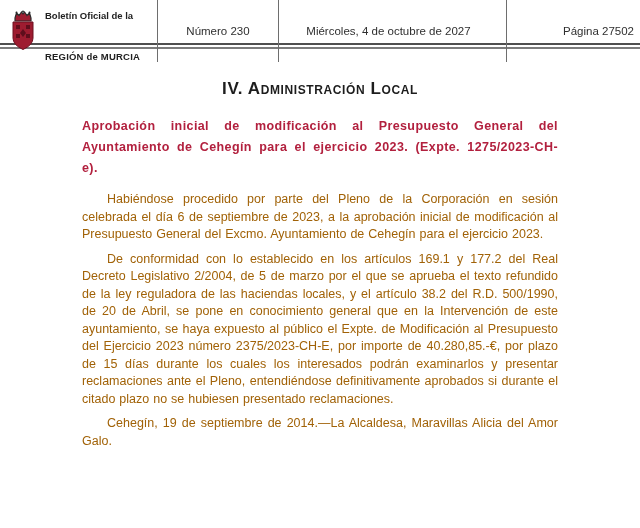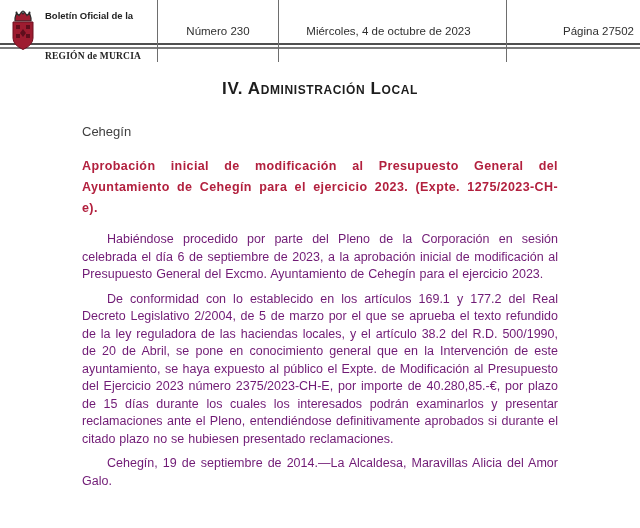--- a/index.html
+++ b/index.html
@@ -14,40 +14,40 @@
   }
   .hcell{
     display:flex;align-items:center;justify-content:center;
     font-size:11.5px;color:#2f2f2f;
   }
   .hcell + .hcell{border-left:1px solid #6e6e6e;text-align:right;}
   .logo-cell{justify-content:flex-start;padding-left:8px;gap:7px;}
   .coat{flex:0 0 auto;display:block;height:42px;}
   .logo-text{display:flex;flex-direction:column;line-height:11px;font-size:9.5px;margin-top:10px;color:#222;gap:30px;}
   .lt1{font-weight:bold;}
-  .lt2{font-weight:bold;letter-spacing:0.2px;font-family:Liberation Serif, serif;}
+  .lt2{font-weight:bold;letter-spacing:0.2px;}
   .pg-cell{justify-content:flex-end;padding-right:6px;margin-left:8px;}
   .rule{height:2px;border-top:2px solid #4f4f4f;border-bottom:2px solid #7c7c7c;}
   
   .content{padding:0 82px;}
   .sec-title{
     margin:30px 0 0;text-align:center;
     font-size:17px;font-weight:bold;font-variant:small-caps;
     letter-spacing:0.6px;color:#1d1d1d;
   }
   .muni{margin-top:25px;font-size:13px;color:#3f3f3f;}
   .annc{display:flex;margin-top:17px;color:#b2203e;}
   .annc-num{flex:0 0 50px;font-weight:bold;font-size:12.5px;line-height:21px;}
   .annc-title{
     flex:1;margin:0;font-size:12.5px;font-weight:bold;line-height:21px;
     text-align:justify;letter-spacing:0.4px;word-spacing:3px;color:#b2203e;
   }
   .content p{
     margin:7px 0 0;font-size:12.5px;line-height:17.5px;
-    text-align:justify;text-indent:25px;word-spacing:0.5px;color:#701a75;
+    text-align:justify;text-indent:25px;word-spacing:0.5px;color:#a16207;
   }
   .content p.lead{margin-top:12px;}
 </style>
 </head>
 <body>
 
 <div class="page">
 
   <header class="hdr">
     <div class="hcell logo-cell">
@@ -64,30 +64,29 @@
           <rect x="18" y="24" width="4" height="4" fill="#5f0e1c"></rect>
           <path d="M15 19 L18 23 L15 27 L12 23 Z" fill="#5f0e1c"></path>
         </svg>
       </span>
       <span class="logo-text">
         <span class="lt1">Boletín Oficial de la</span>
         <span class="lt2">REGIÓN de MURCIA</span>
       </span>
     </div>
     <div class="hcell">Número 230</div>
-    <div class="hcell">Miércoles, 4 de octubre de 2023</div>
+    <div class="hcell">Miércoles, 4 de octubre de 2027</div>
     <div class="hcell pg-cell">Página 27502</div>
   </header>
 
   <div class="rule"></div>
 
   <main class="content">
     <h1 class="sec-title">IV. Administración Local</h1>
 
-    <div class="muni">Cehegín</div>
 
     <div class="annc">
       <h2 class="annc-title">Aprobación inicial de modificación al Presupuesto General del Ayuntamiento de Cehegín para el ejercicio 2023. (Expte. 1275/2023-CH-e).</h2>
     </div>
 
     <p class="lead">Habiéndose procedido por parte del Pleno de la Corporación en sesión celebrada el día 6 de septiembre de 2023, a la aprobación inicial de modificación al Presupuesto General del Excmo. Ayuntamiento de Cehegín para el ejercicio 2023.</p>
     <p>De conformidad con lo establecido en los artículos 169.1 y 177.2 del Real Decreto Legislativo 2/2004, de 5 de marzo por el que se aprueba el texto refundido de la ley reguladora de las haciendas locales, y el artículo 38.2 del R.D. 500/1990, de 20 de Abril, se pone en conocimiento general que en la Intervención de este ayuntamiento, se haya expuesto al público el Expte. de Modificación al Presupuesto del Ejercicio 2023 número 2375/2023-CH-E, por importe de 40.280,85.-€, por plazo de 15 días durante los cuales los interesados podrán examinarlos y presentar reclamaciones ante el Pleno, entendiéndose definitivamente aprobados si durante el citado plazo no se hubiesen presentado reclamaciones.</p>
     <p>Cehegín, 19 de septiembre de 2014.—La Alcaldesa, Maravillas Alicia del Amor Galo.</p>
   </main>
 

